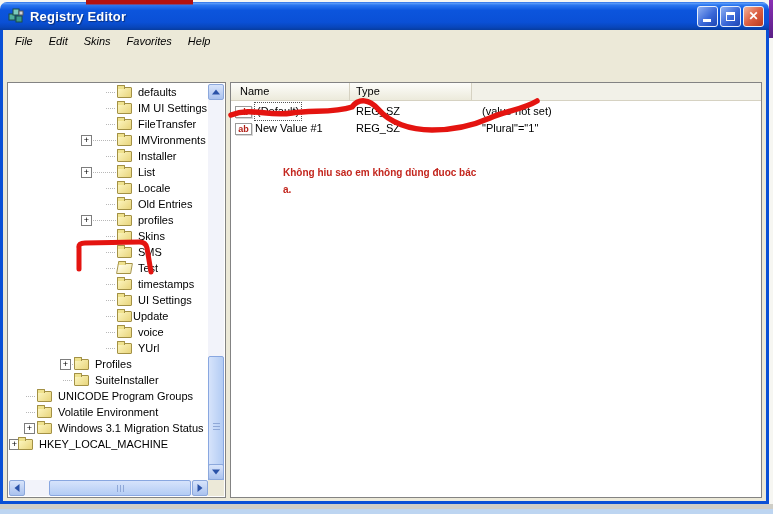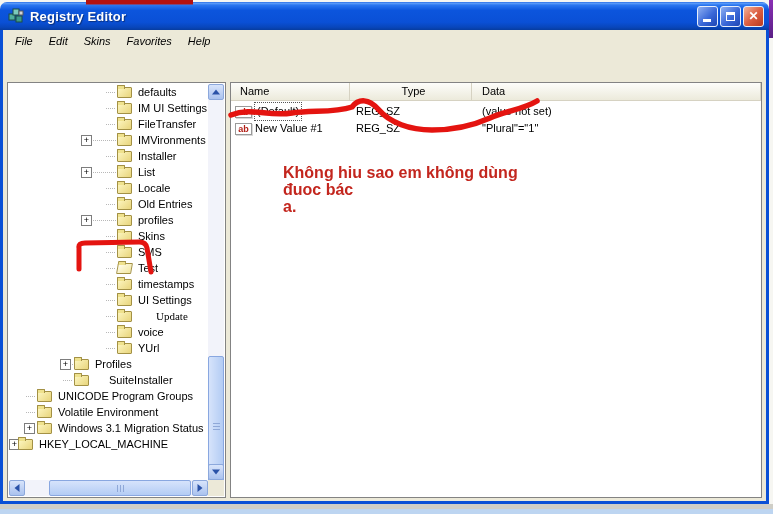--- a/index.html
+++ b/index.html
@@ -81,36 +81,36 @@
             box-shadow:0 -3px 0 #8fa8d8, 0 3px 0 #8fa8d8; }
   .grip-h { position:absolute; top:4px; left:50%; width:1px; height:7px; background:#8fa8d8;
             box-shadow:-3px 0 0 #8fa8d8, 3px 0 0 #8fa8d8; }
 
   
   .list-header { display:flex; height:18px; background:#f2f1e8;
                  border-bottom:1px solid #d6d2c2; }
   .hcell { border-right:1px solid #d6d2c2; background:linear-gradient(180deg,#fdfdfa,#eceadb);
            line-height:17px; }
   .hc-name { width:119px; padding-left:9px; }
-  .hc-type { width:122px; padding-left:6px;text-align:center; }
+  .hc-type { width:122px; padding-left:6px; }
   .hc-data { flex:1; padding-left:10px; }
   .list-rows { padding-top:2px; }
   .list-row { display:flex; height:17px; line-height:17px; }
   .c-name { width:119px; padding-left:4px; display:flex; align-items:center; }
   .c-type { width:122px; padding-left:6px; }
   .c-data { flex:1; padding-left:10px; }
   .abico { flex:0 0 auto; width:17px; height:12px; margin-right:3px; border:1px solid #9a9a9a;
            background:#fff; color:#b22018; font-weight:bold; font-size:9px; line-height:11px;
            text-align:center; box-shadow:1px 1px 0 #d8d8d8; }
   .focus-rect { outline:1px dotted #555; padding:0 2px; }
 
   
   .ink-svg { position:absolute; left:0; top:0; z-index:50; pointer-events:none; }
   .red-note { position:absolute; left:283px; top:164px; z-index:40; width:260px;
-              font-weight:bold; font-size:16px; line-height:17px; color:#c3261e; pointer-events:none; }
+              font-weight:bold; font-size:10px; line-height:17px; color:#c3261e; pointer-events:none; }
 </style>
 </head>
 <body>
 
 <div class="bottom-gray"></div>
 <div class="bottom-blue"></div>
 <div class="right-sliver"></div>
 
 <div class="xp-window">
   <div class="titlebar">
@@ -216,42 +216,42 @@
               <span class="tree-label" style="left: 129px;">timestamps</span>
             </div>
             <div class="tree-row">
               <span class="tree-conn" style="left: 97px; width: 9px;"></span>
               <span class="folder" style="left: 108px;"></span>
               <span class="tree-label" style="left: 129px;">UI Settings</span>
             </div>
             <div class="tree-row">
               <span class="tree-conn" style="left: 97px; width: 9px;"></span>
               <span class="folder" style="left: 108px;"></span>
-              <span class="tree-label" style="left: 147px; font-family: Liberation Serif, serif;">Update</span>
+              <span class="tree-label" style="left: 124px;">Update</span>
             </div>
             <div class="tree-row">
               <span class="tree-conn" style="left: 97px; width: 9px;"></span>
               <span class="folder" style="left: 108px;"></span>
               <span class="tree-label" style="left: 129px;">voice</span>
             </div>
             <div class="tree-row">
               <span class="tree-conn" style="left: 97px; width: 9px;"></span>
               <span class="folder" style="left: 108px;"></span>
               <span class="tree-label" style="left: 129px;">YUrl</span>
             </div>
             <div class="tree-row">
               <span class="expand-box" style="left: 51px;">+</span>
               <span class="tree-conn" style="left: 63px; width: 1px;"></span>
               <span class="folder" style="left: 65px;"></span>
               <span class="tree-label" style="left: 86px;">Profiles</span>
             </div>
             <div class="tree-row">
               <span class="tree-conn" style="left: 54px; width: 9px;"></span>
               <span class="folder" style="left: 65px;"></span>
-              <span class="tree-label" style="left: 100px;">SuiteInstaller</span>
+              <span class="tree-label" style="left: 86px;">SuiteInstaller</span>
             </div>
             <div class="tree-row">
               <span class="tree-conn" style="left: 17px; width: 9px;"></span>
               <span class="folder" style="left: 28px;"></span>
               <span class="tree-label" style="left: 49px;">UNICODE Program Groups</span>
             </div>
             <div class="tree-row">
               <span class="tree-conn" style="left: 17px; width: 9px;"></span>
               <span class="folder" style="left: 28px;"></span>
               <span class="tree-label" style="left: 49px;">Volatile Environment</span>
@@ -293,21 +293,20 @@
               <span class="tri tri-right"></span>
             </span>
         </div>
         <div class="sb-corner"></div>
       </div>
 
       <div class="right-pane">
         <div class="list-header">
           <span class="hcell hc-name">Name</span>
           <span class="hcell hc-type">Type</span>
-          <span class="hcell hc-data">Data</span>
         </div>
         <div class="list-rows" id="list-rows">
             <div class="list-row">
               <span class="c-name">
                 <span class="abico">ab</span>
                 <span class="focus-rect">(Default)</span>
               </span>
               <span class="c-type">REG_SZ</span>
               <span class="c-data">(value not set)</span>
             </div>

